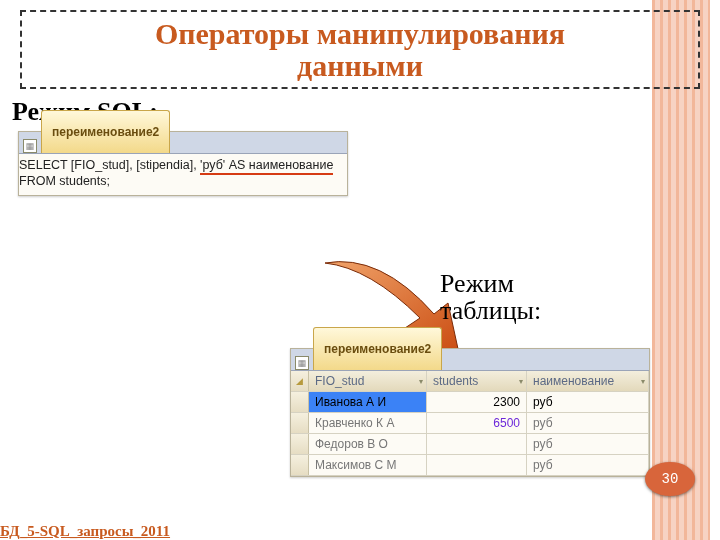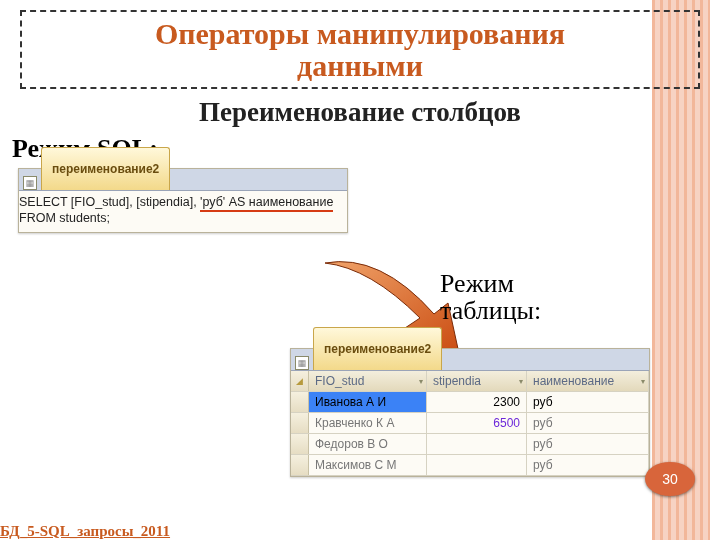--- a/index.html
+++ b/index.html
@@ -169,38 +169,37 @@
   }
   .footer .und { text-decoration: underline; }
   .page-badge {
     position: absolute;
     right: 25px; top: 452px;
     width: 50px; height: 34px;
     border-radius: 50%;
     background: #d8653b;
     color: #fff;
     display: flex; align-items: center; justify-content: center;
-    font-family: Liberation Sans, sans-serif;
+    font-family: Liberation Mono, monospace;
     font-size: 14px;
     box-shadow: 0 1px 3px rgba(0,0,0,0.5);
   }
 </style>
 </head>
 <body>
 
 <div class="bg-stripe"></div>
 
 <div class="slide">
 
   <div class="title-box">
     <div class="ln">Операторы манипулирования</div>
     <div class="ln">данными</div>
   </div>
 
-  <div class="subtitle">Переименование столбцов</div>
 
   <div class="sql-label">Режим SQL:</div>
 
   <div class="sql-box">
     <div class="tab-bar">
       <span class="tab-icon">▦</span>
       <span class="tab">переименование2</span>
     </div>
     <div class="sql-body">
       <span>SELECT [FIO_stud], [stipendia], </span><span class="hl">'руб' AS наименование</span><br>
@@ -224,21 +223,21 @@
   </div>
 
   <div class="table-box">
     <div class="tab-bar">
       <span class="tab-icon">▦</span>
       <span class="tab">переименование2</span>
     </div>
     <div class="grid-head">
       <div class="rowhdr">◢</div>
       <div class="cell c1"><span>FIO_stud</span><span class="dd">▾</span></div>
-      <div class="cell c2" style="text-align:left;"><span>stipendia</span><span class="dd">▾</span></div>
+      <div class="cell c2" style="text-align:left;"><span>students</span><span class="dd">▾</span></div>
       <div class="cell c3"><span>наименование</span><span class="dd">▾</span></div>
     </div>
 
     <div class="grid-row">
       <div class="rowhdr"></div>
       <div class="cell c1 sel" style="color:#000;">Иванова А И</div>
       <div class="cell c2">2300</div>
       <div class="cell c3">руб</div>
     </div>
     <div class="grid-row">

